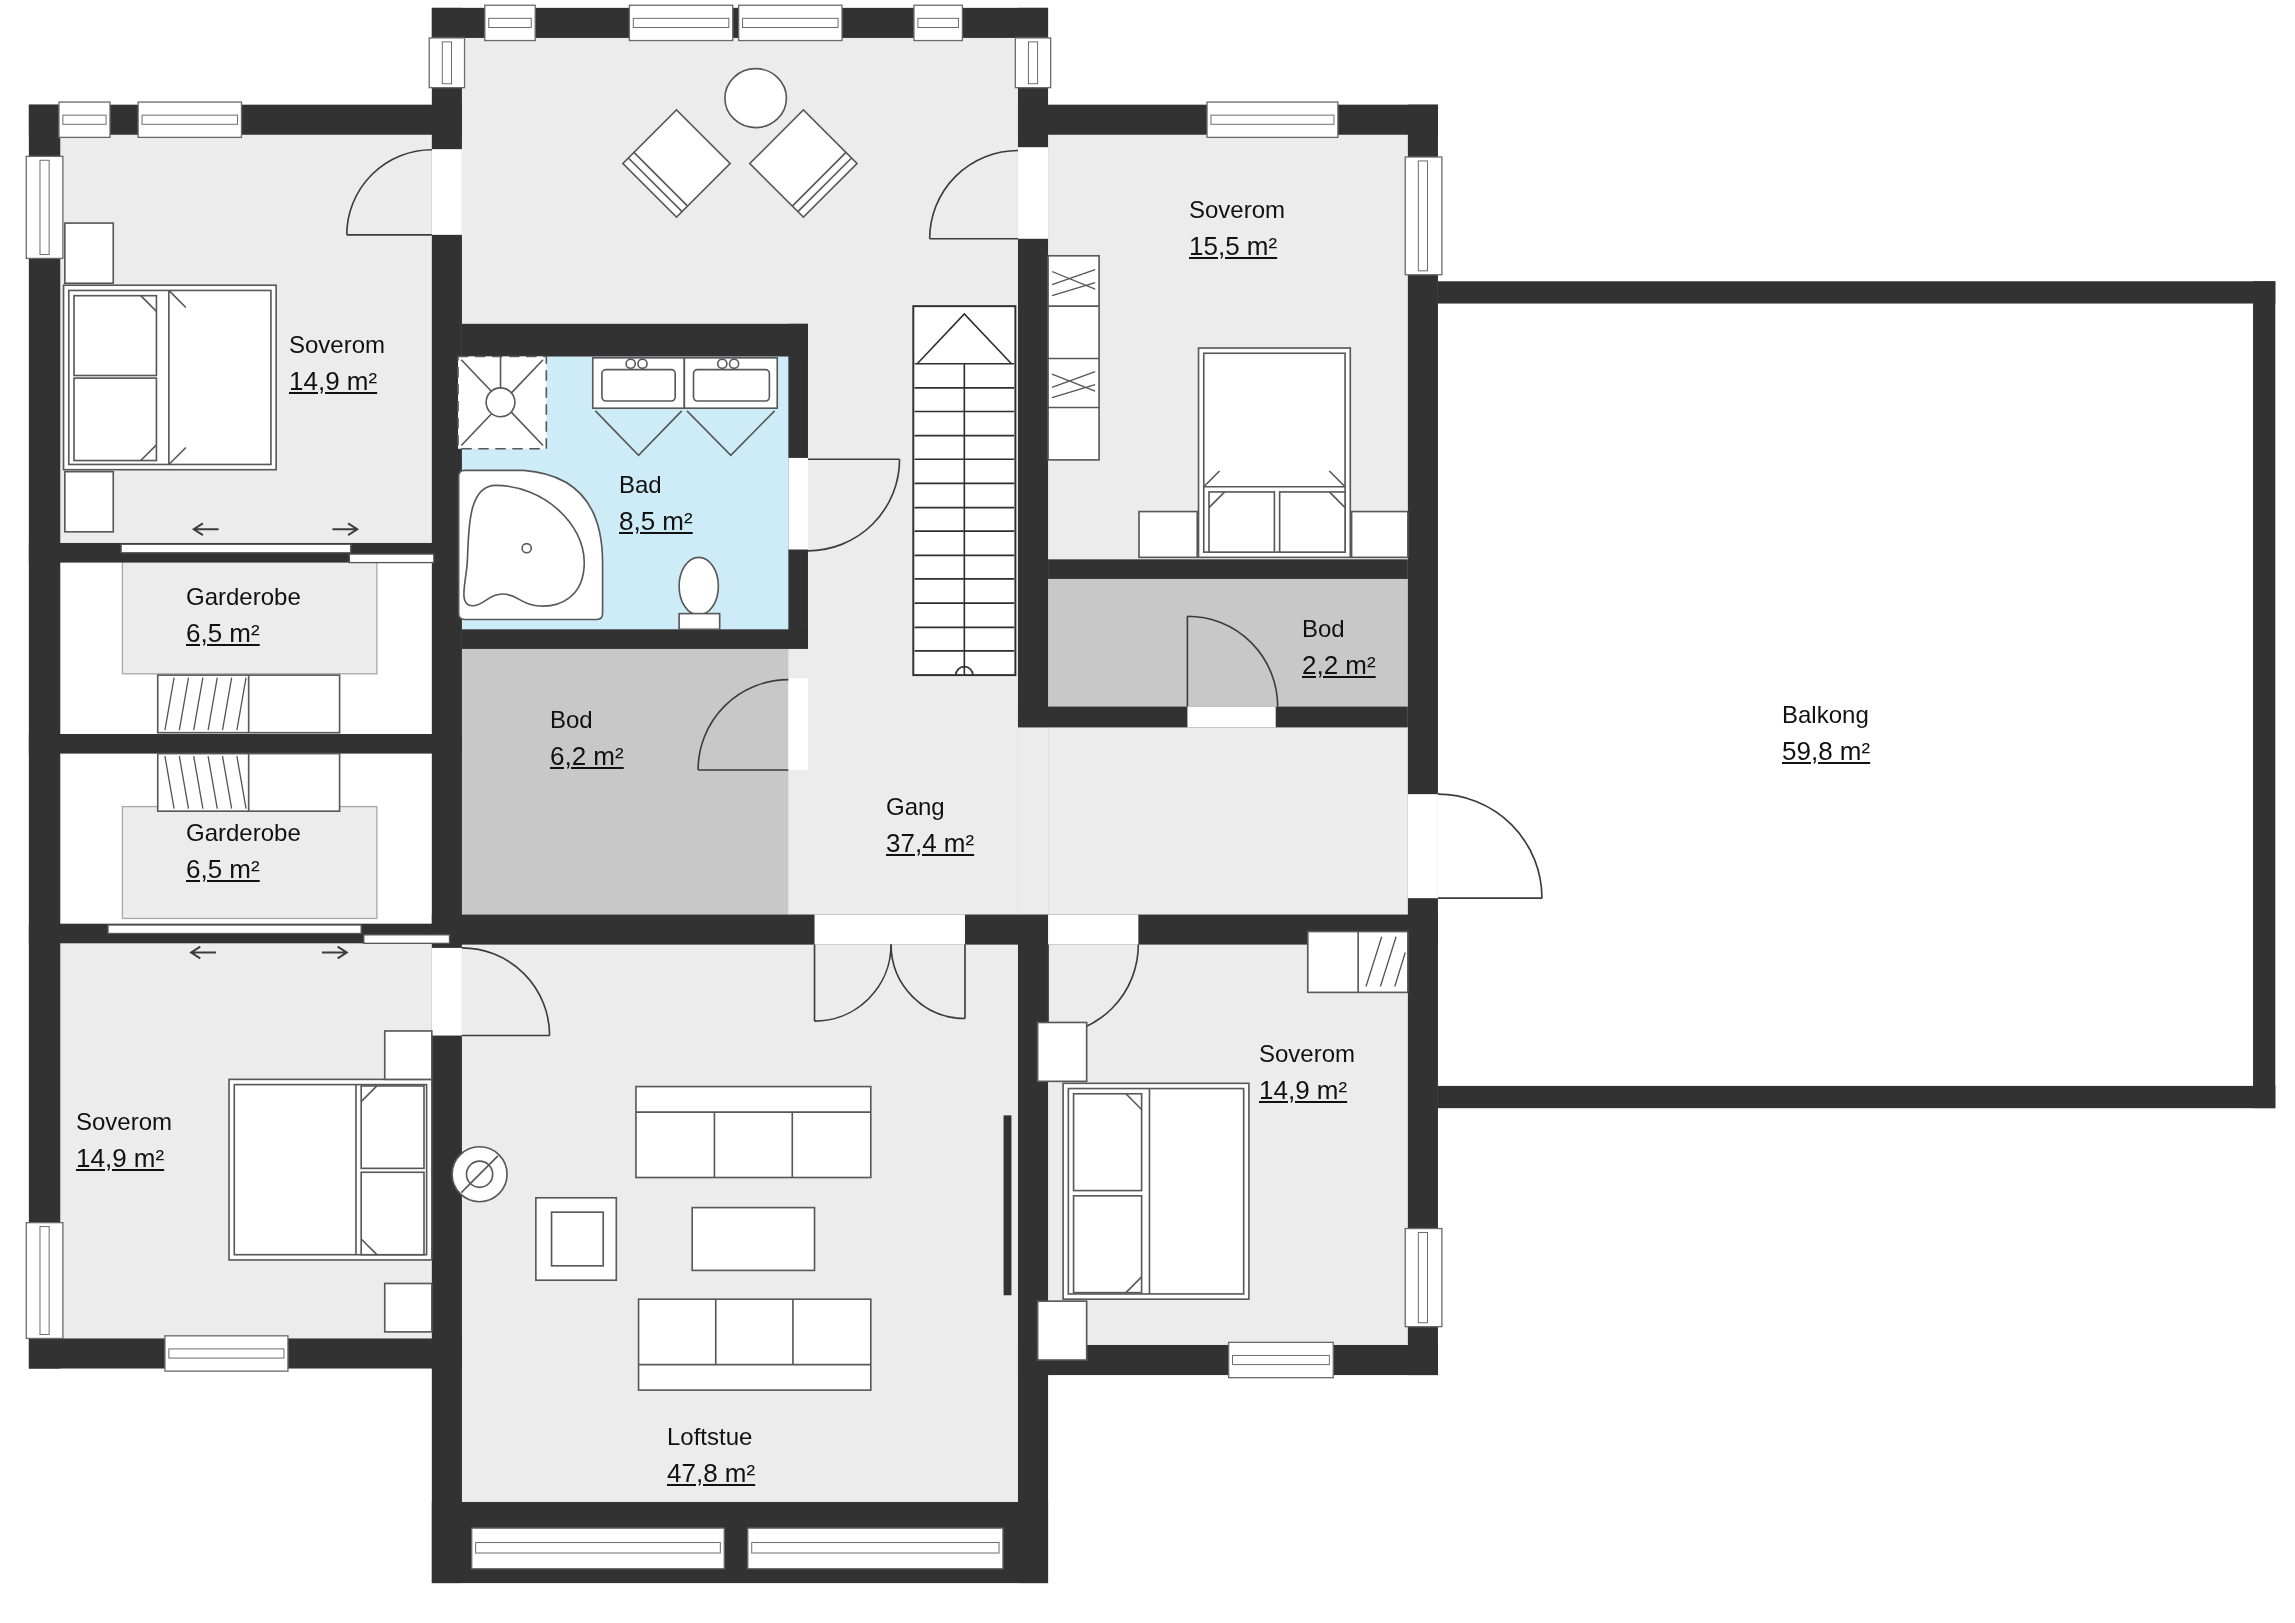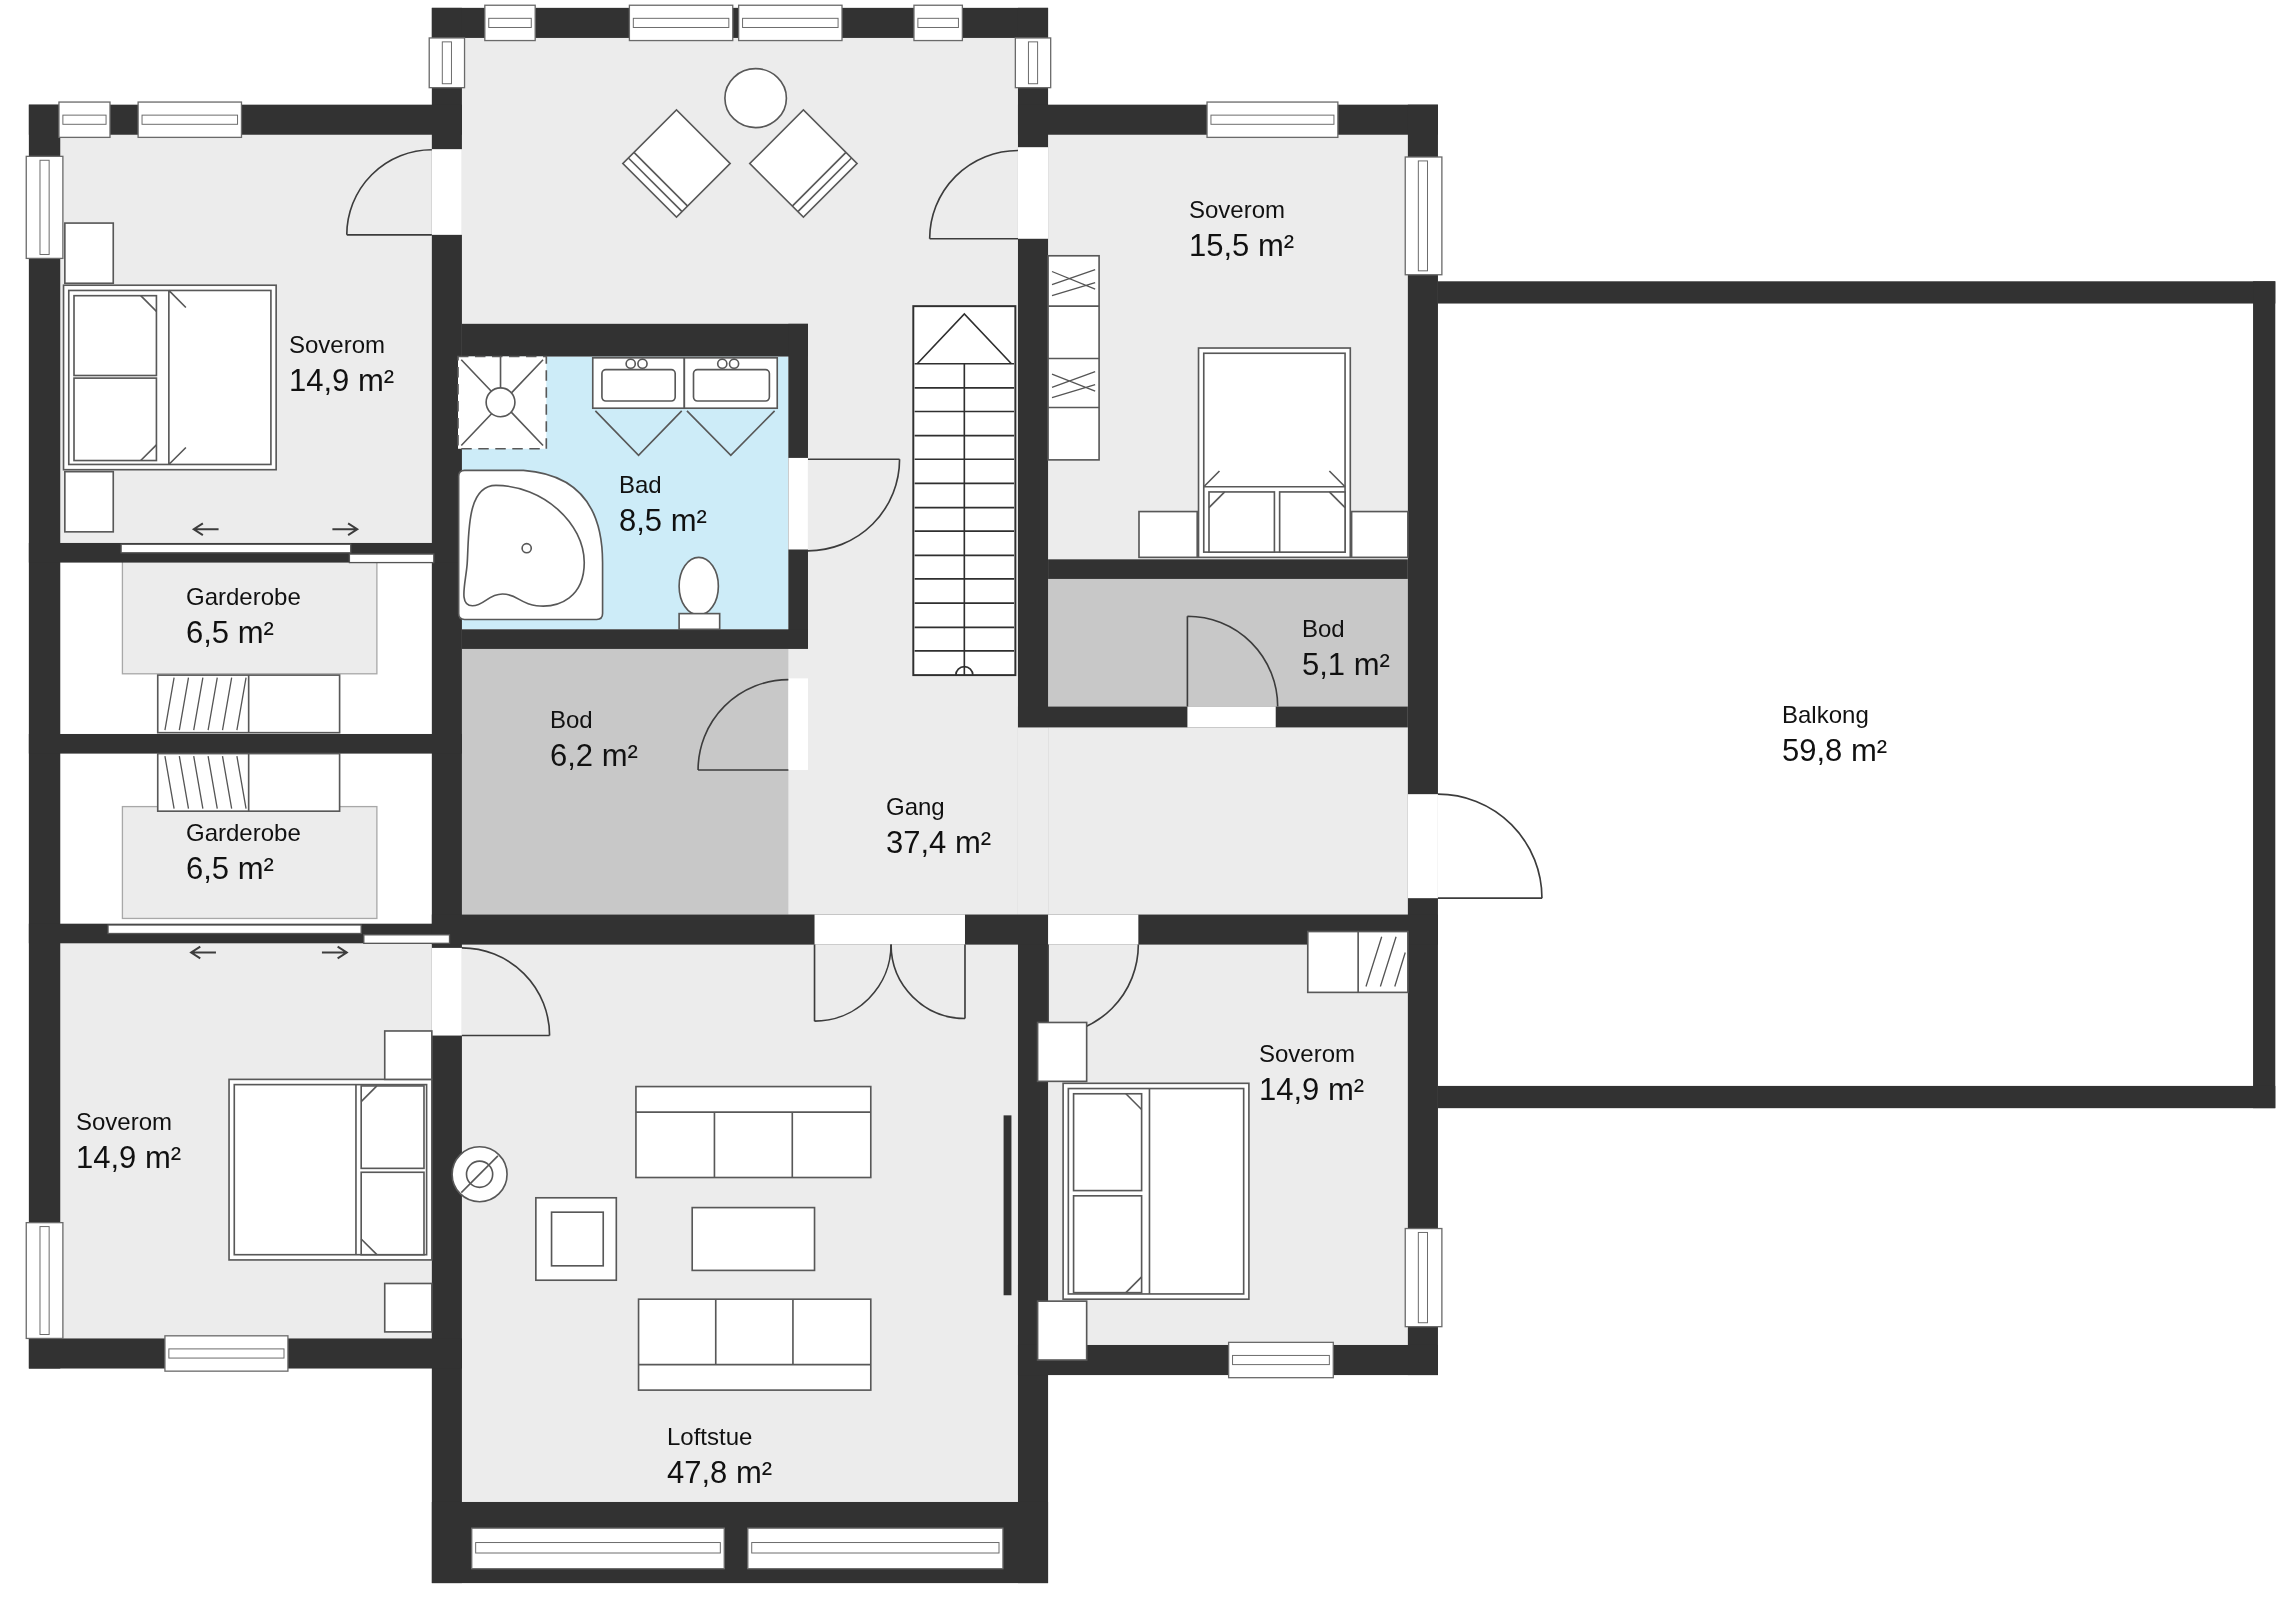--- a/index.html
+++ b/index.html
@@ -20,21 +20,21 @@
   .furline{fill:none;stroke:#585858;stroke-width:2.5;}
   .dash{fill:#ffffff;stroke:#585858;stroke-width:2.5;stroke-dasharray:16 10;}
   .stair{fill:#ffffff;stroke:#2f2f2f;stroke-width:3;}
   .stairline{fill:none;stroke:#2f2f2f;stroke-width:2.5;}
   .track{fill:#ffffff;stroke:#555555;stroke-width:2;}
   .hatch{fill:none;stroke:#555555;stroke-width:2;}
   .arrow{fill:none;stroke:#3c3c3c;stroke-width:3;}
   .tv{fill:var(--wall,#323232);}
   .room-label{position:absolute;color:var(--text,#111111);white-space:nowrap;}
   .rname{font-size:24px;line-height:38px;}
-  .rarea{font-size:31px;line-height:34px;}
+  .rarea{font-size:26px;line-height:34px;text-decoration:underline;}
 </style>
 </head>
 <body>
 
 <div class="plan">
 <svg viewBox="0 0 3508 2481" width="2295" height="1623" xmlns="http://www.w3.org/2000/svg">
 
   <g>
     <rect class="floor" x="92" y="206" width="568" height="624"></rect>
     <rect class="floor-white" x="92" y="860" width="568" height="262"></rect>
@@ -367,21 +367,21 @@
     <div class="room-label" style="left:186px;top:578px;">
       <div class="rname">Garderobe</div>
       <div class="rarea">6,5 m²</div>
     </div>
     <div class="room-label" style="left:550px;top:701px;">
       <div class="rname">Bod</div>
       <div class="rarea">6,2 m²</div>
     </div>
     <div class="room-label" style="left:1302px;top:610px;">
       <div class="rname">Bod</div>
-      <div class="rarea">5,1 m²</div>
+      <div class="rarea">2,2 m²</div>
     </div>
     <div class="room-label" style="left:186px;top:814px;">
       <div class="rname">Garderobe</div>
       <div class="rarea">6,5 m²</div>
     </div>
     <div class="room-label" style="left:886px;top:788px;">
       <div class="rname">Gang</div>
       <div class="rarea">37,4 m²</div>
     </div>
     <div class="room-label" style="left:1782px;top:696px;">

